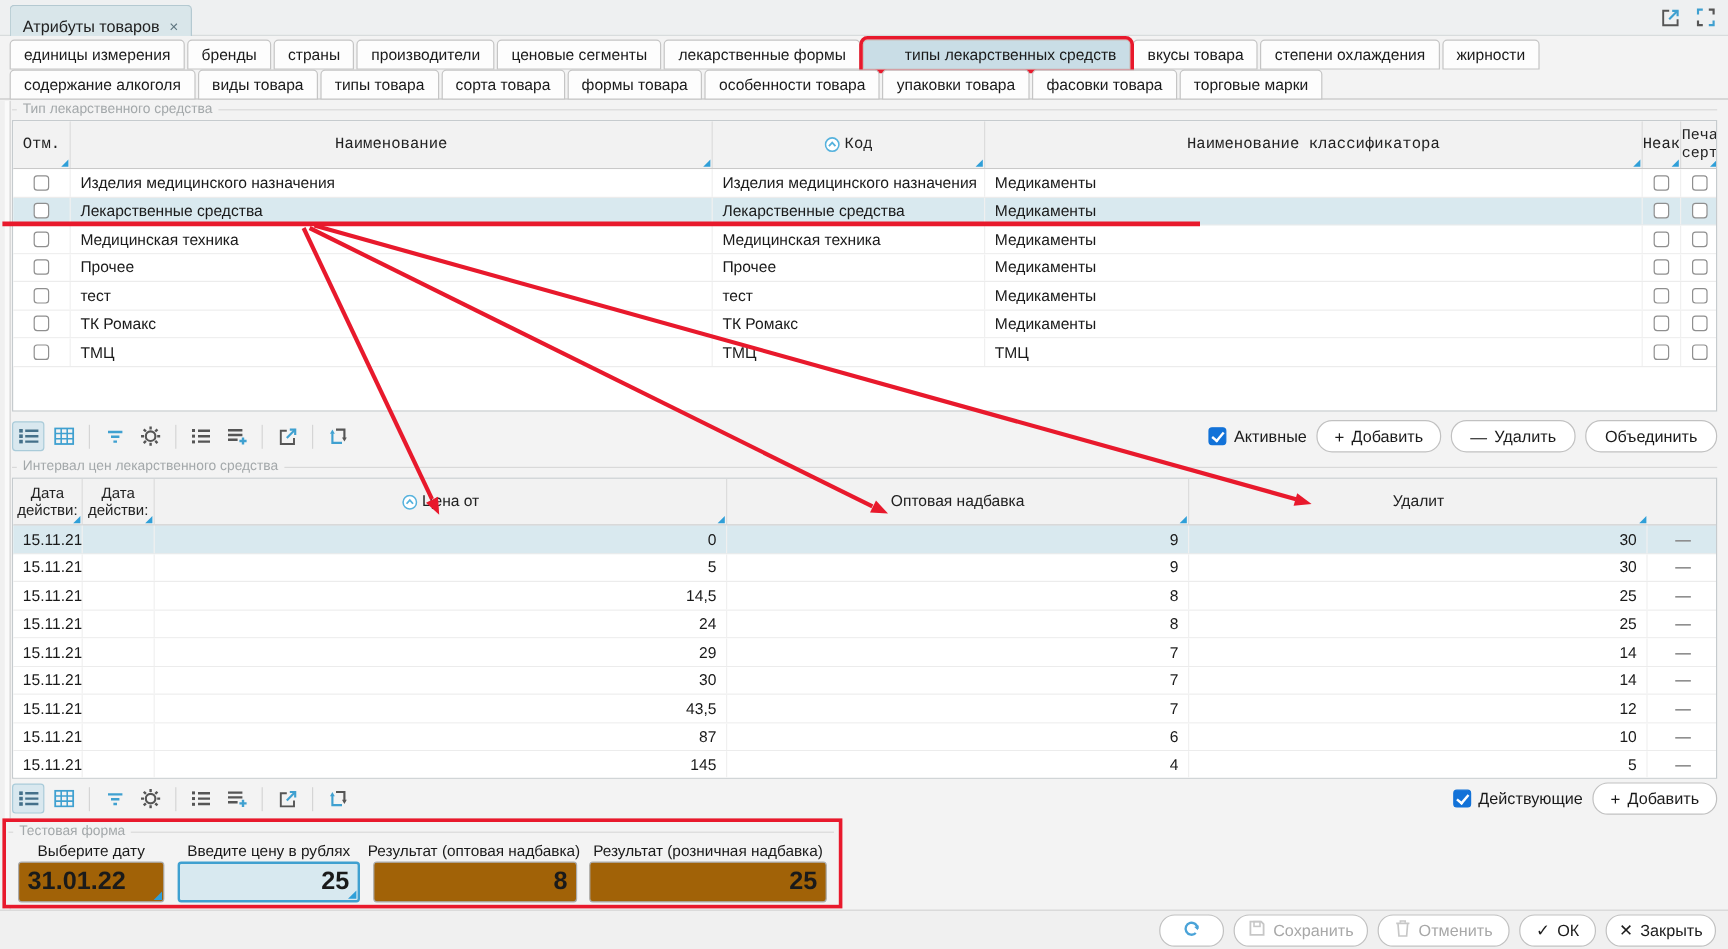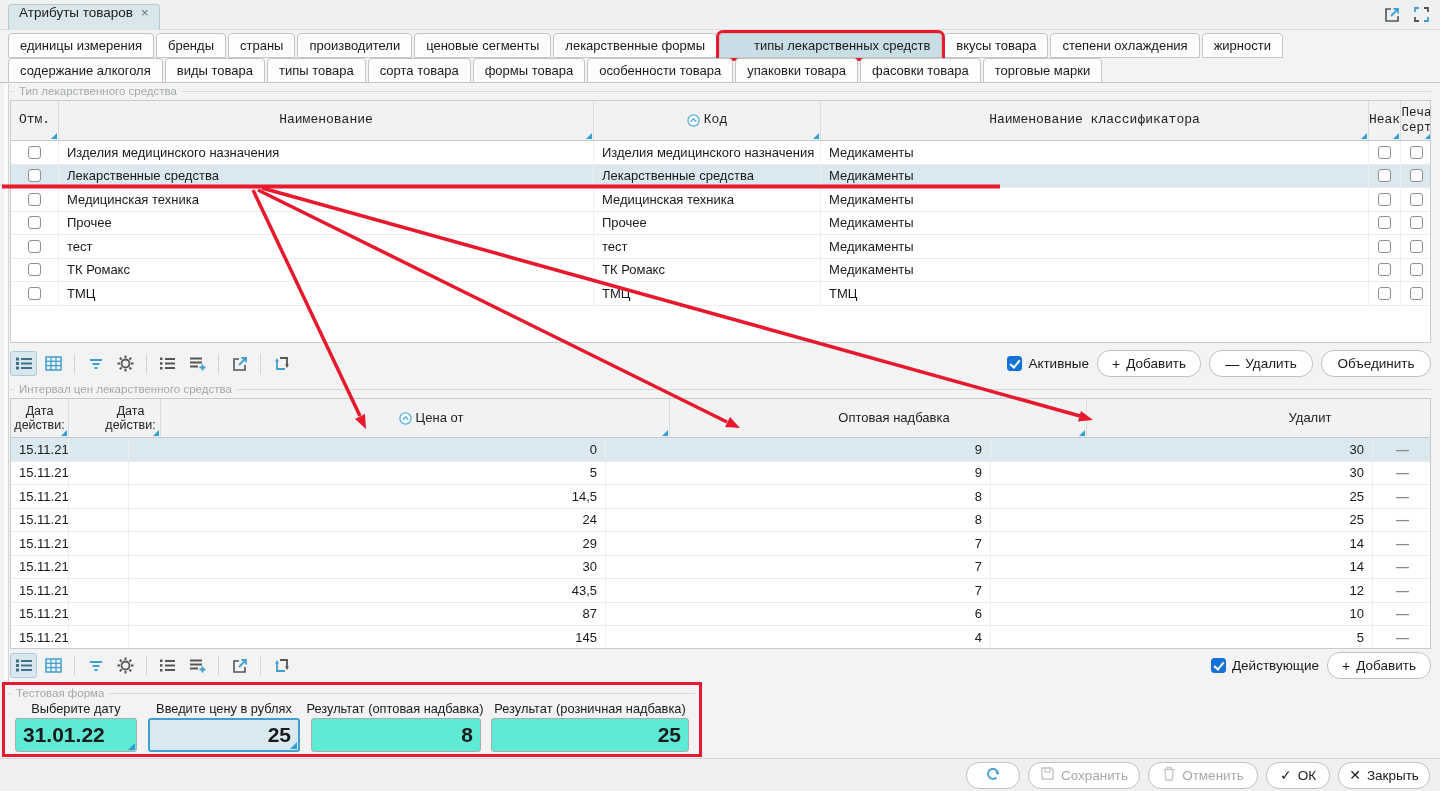--- a/index.html
+++ b/index.html
@@ -5,21 +5,21 @@
   * { margin:0; padding:0; box-sizing:border-box; }
   html,body { width:1440px; height:791px; overflow:hidden; background:#f3f3f3;
               font-family:"Liberation Sans", sans-serif; color:#1a1a1a; }
   .window { position:relative; width:1440px; height:791px; background:#f3f3f3; }
 
   
   .doc-tabbar { position:absolute; left:0; top:0; width:1440px; height:30px;
                 background:#eef0f1; border-bottom:1px solid #d8dcdd; }
   .doc-tab { position:absolute; left:8px; top:4px; height:26px; padding:0 10px;
              background:#d9e6ea; border:1px solid #b4c9d1; border-bottom:none;
-             border-radius:4px 4px 0 0; display:flex; align-items:flex-start; gap:8px;
+             border-radius:4px 4px 0 0; display:flex; align-items:flex-end; gap:8px;
              font-size:13.5px; color:#222; }
   .doc-tab .close-x { color:#5f7680; font-size:13px; cursor:pointer; }
   .win-icons { position:absolute; right:10px; top:6px; display:flex; gap:12px; }
   .win-icons svg { display:block; }
 
   
   .tabs-baseline { position:absolute; left:0; top:82px; width:1440px; height:0;
                    border-top:1px solid #c6c6c6; }
   .attr-tabs-row { position:absolute; left:8px; display:flex; gap:2px; z-index:2; }
   .attr-tabs-row.r1 { top:33px; }
@@ -84,21 +84,21 @@
          align-items:center; justify-content:center; gap:6px; cursor:pointer; white-space:nowrap; }
   .btn .glyph { font-size:14px; }
   .btn.disabled { color:#a8a8a8; }
   .btn.disabled svg { opacity:.55; }
 
   
   .testform { position:absolute; left:2px; top:682px; width:700px; height:75px;
               border:3px solid var(--red); background:#f3f3f3; }
   .testform .legend { position:absolute; left:2px; top:1px; width:688px; }
   .tf-label { position:absolute; top:16px; font-size:12.8px; text-align:center; white-space:nowrap; }
-  .tf-input { position:absolute; top:33px; height:34px; background:#5eead4; border:1px solid #ababab;
+  .tf-input { position:absolute; top:33px; height:34px; background:#a16207; border:1px solid #ababab;
               border-radius:3px; font-size:21px; font-weight:bold; display:flex; align-items:center;
               padding:0 7px; }
   .tf-input.right { justify-content:flex-end; }
   .tf-input.corner::after { content:""; position:absolute; right:1px; bottom:1px; width:0; height:0;
               border-left:7px solid transparent; border-bottom:7px solid #2f9fd8; }
   .tf-input.focus { background:#d8e9f0; border:2px solid #3fa0d0; }
 
   
   .footer { position:absolute; left:0; top:758px; width:1440px; height:33px;
             background:#f0f0f0; border-top:1px solid #d5d5d5;
@@ -399,21 +399,21 @@
         <span>Объединить</span>
       </div>
     </div>
   </div>
 
   <div class="group" style="top:382px;">
     <div class="legend">
       <span>Интервал цен лекарственного средства</span>
     </div>
     <div class="tbl" style="top:16px; height:251px;">
-      <div class="grid2 hrow" style="height:39px;gap:32px;">
+      <div class="grid2 hrow" style="height:39px;">
         <div class="hcell">
             <span class="two">Дата действи:</span>
           </div>
         <div class="hcell">
             <span class="two">Дата действи:</span>
           </div>
         <div class="hcell">
           <span class="sort-ic">
             <svg width="13" height="13" viewBox="0 0 13 13">
               <circle cx="6.5" cy="6.5" r="5.6" fill="#fff" stroke="#56b2dd" stroke-width="1.3"></circle>

